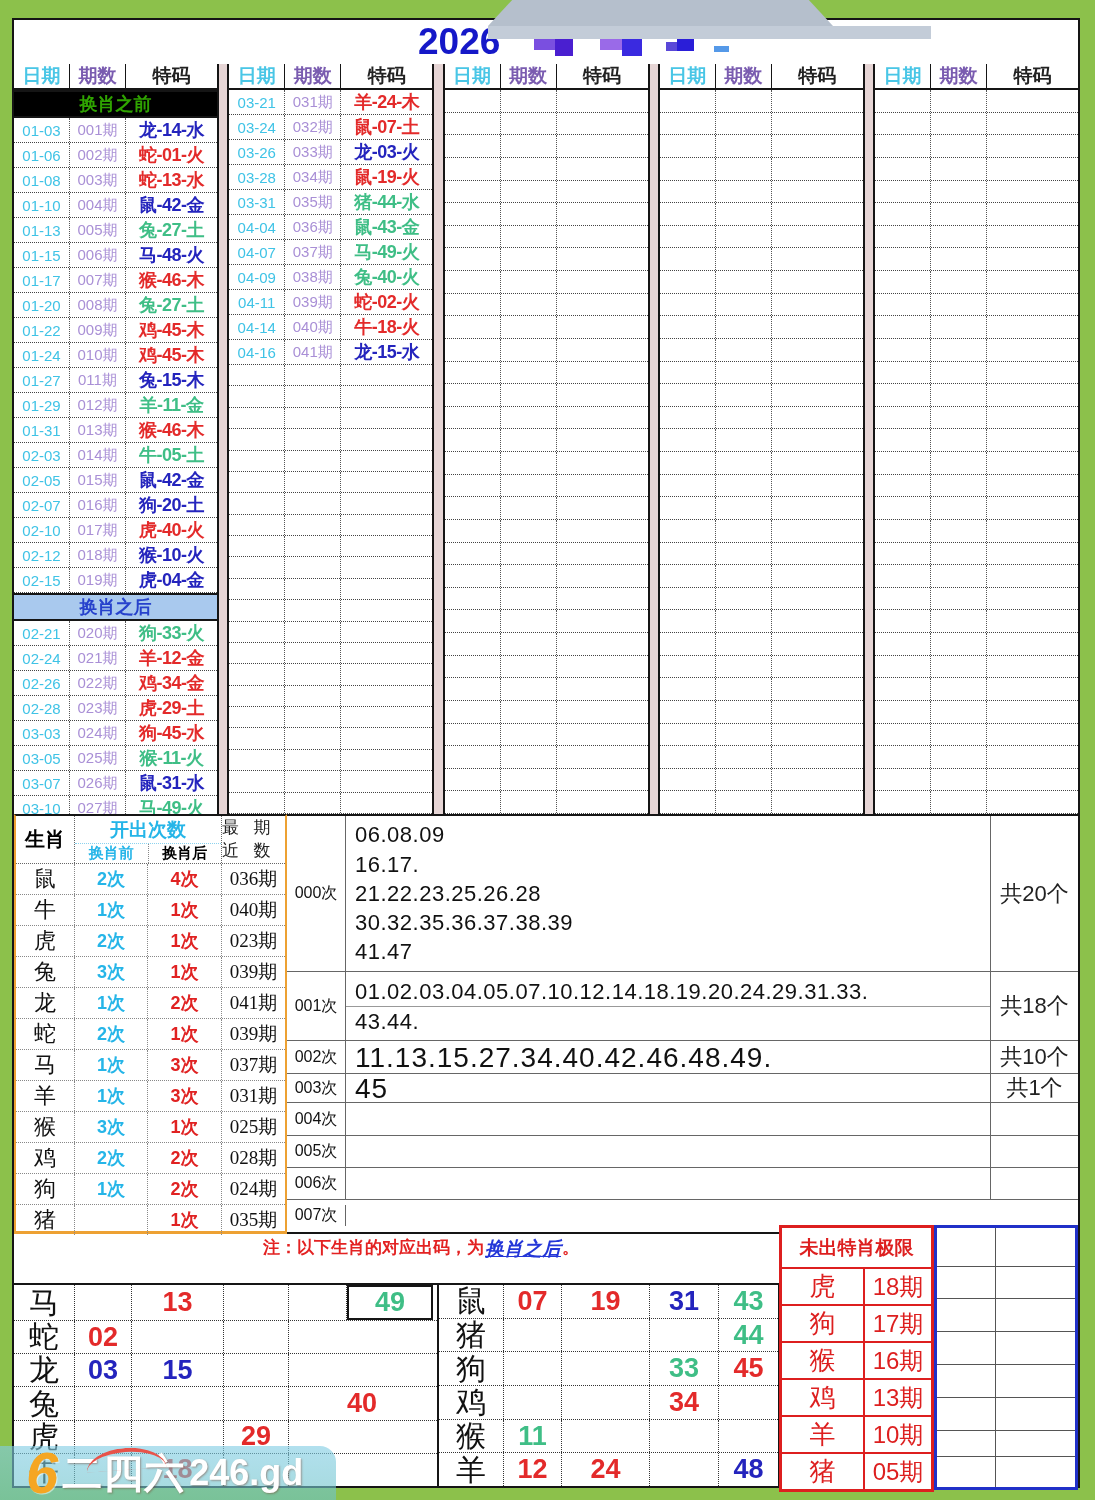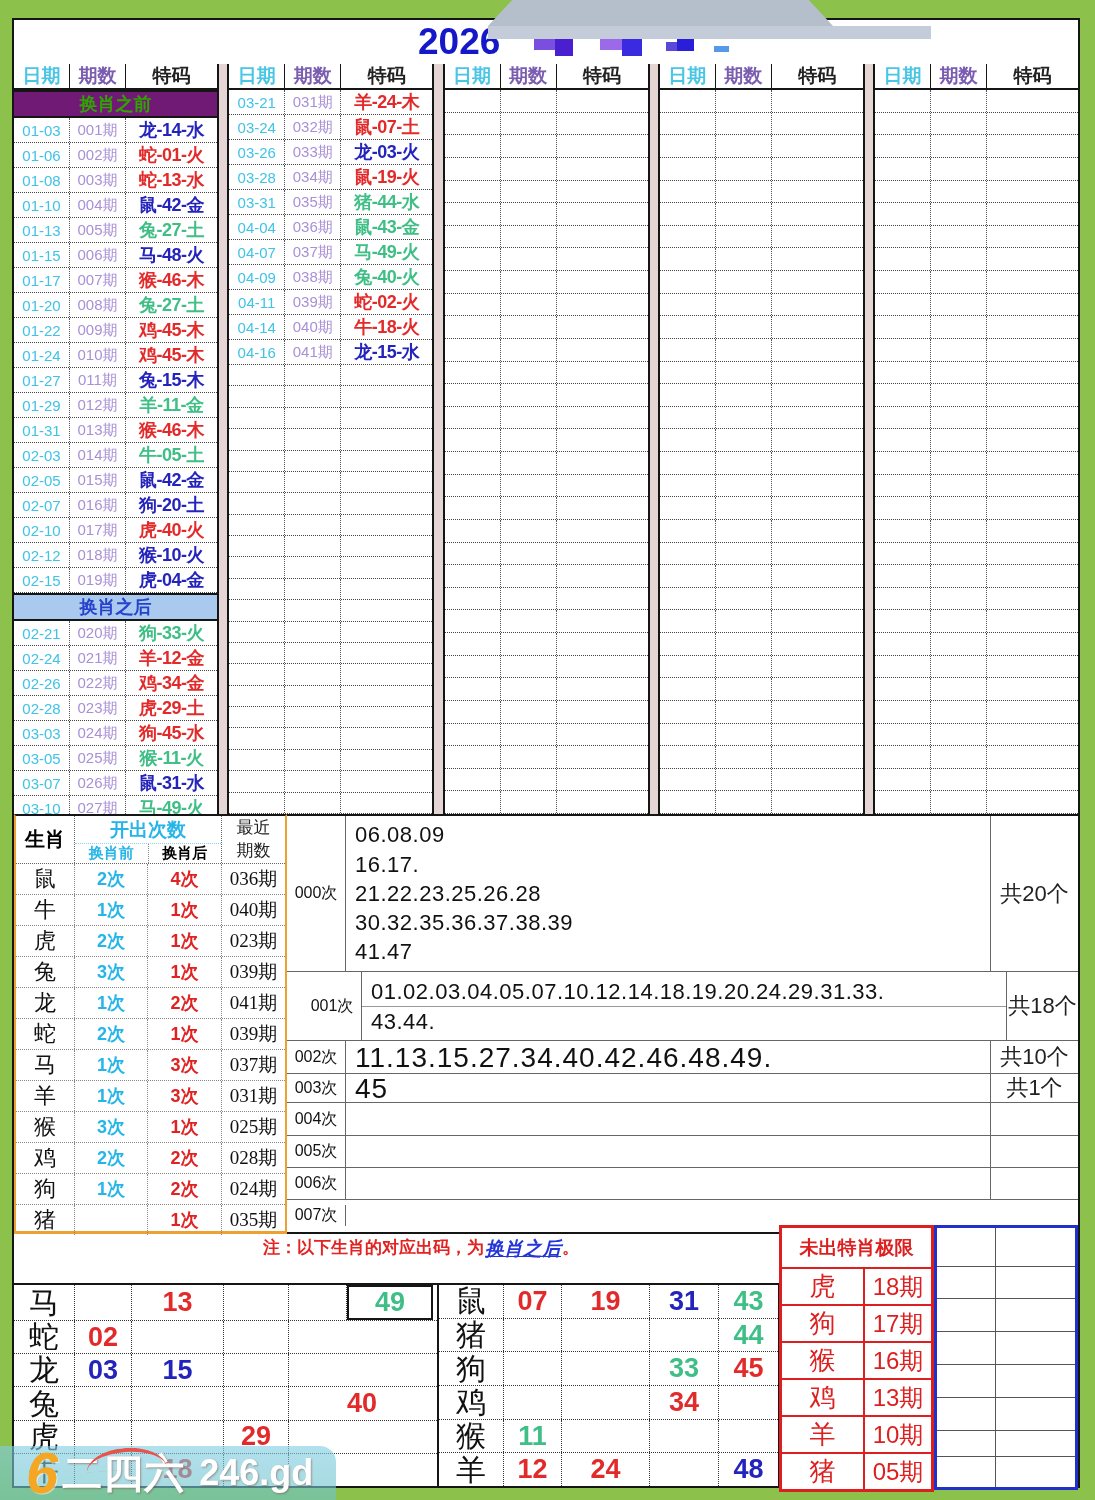--- a/index.html
+++ b/index.html
@@ -28,37 +28,37 @@
   .g-body{flex:1;display:flex;flex-direction:column;}
   .row{flex:1;display:flex;border-bottom:1px dotted #444;box-sizing:border-box;}
   .cell{display:flex;align-items:center;justify-content:center;box-sizing:border-box;overflow:hidden;}
   .c-date{width:56px;border-right:1px dotted #555;color:#3fc3e6;font-size:15px;}
   .c-period{width:56px;border-right:1px dotted #555;color:#a98fd6;font-size:15px;}
   .c-code{width:91px;font-weight:bold;font-size:18px;letter-spacing:-.5px;}
   .code-blue{color:#2424bd}.code-red{color:#e32a2a}.code-green{color:#3fbe86}
   .c-date.hl{background:#ffff00;}
   .sec{flex:1;display:flex;align-items:center;justify-content:center;font-size:18px;font-weight:bold;
        border-top:2px solid #151515;border-bottom:2px solid #151515;box-sizing:border-box;}
-  .sec-yellow{background:#701a75;color:#2fa300;}
+  .sec-yellow{background:#000000;color:#2fa300;}
   .sec-blue{background:#a9c9ee;color:#2742cc;}
   
   .stats{position:absolute;left:0;top:794px;width:273px;height:420px;box-sizing:border-box;
          border-top:2px solid #151515;border-right:2px solid #eda133;border-bottom:3px solid #eda133;
          border-left:2px solid #eda133;display:flex;flex-direction:column;background:#fff;}
   .stats-hdr{height:57px;display:flex;border-bottom:1px dotted #666;box-sizing:border-box;}
   .sh-zodiac{width:59px;display:flex;align-items:center;justify-content:center;font-size:20px;font-weight:bold;
              border-right:1px dotted #666;box-sizing:border-box;}
   .sh-mid{width:147px;display:flex;flex-direction:column;border-right:1px dotted #666;box-sizing:border-box;}
   .sh-counts{height:28px;display:flex;align-items:center;justify-content:center;color:#25b5e8;font-weight:bold;
              font-size:19px;border-bottom:1px dotted #8bd2ee;box-sizing:border-box;}
   .sh-sub{flex:1;display:flex;}
   .sh-before,.sh-after{flex:1;display:flex;align-items:center;justify-content:center;font-size:15px;font-weight:bold;}
   .sh-before{color:#25b5e8;border-right:1px dotted #888;box-sizing:border-box;}
   .sh-after{color:#000000;font-family:Liberation Serif, serif;}
-  .sh-recent{flex:1;display:flex;flex-direction:column;align-items:center;justify-content:center;
+  .sh-recent{flex:1;display:flex;align-items:center;justify-content:center;
              font-size:17px;line-height:1.35;color:#222;}
   .stats-row{flex:1;display:flex;border-bottom:1px dotted #888;box-sizing:border-box;}
   .stats-row:last-child{border-bottom:none;}
   .sr-z{width:59px;display:flex;align-items:center;justify-content:center;font-size:22px;color:#111;
         border-right:1px dotted #888;box-sizing:border-box;}
   .sr-b{width:73px;display:flex;align-items:center;justify-content:center;font-size:18px;font-weight:bold;color:#25b5e8;
         border-right:1px dotted #888;box-sizing:border-box;}
   .sr-a{width:74px;display:flex;align-items:center;justify-content:center;font-size:18px;font-weight:bold;color:#e02222;
         border-right:1px dotted #888;box-sizing:border-box;}
   .sr-r{flex:1;display:flex;align-items:center;justify-content:center;font-size:19px;color:#111;
@@ -115,21 +115,21 @@
            border:3px solid #2030c8;z-index:2;}
   .bb-v{position:absolute;left:58px;top:0;width:1px;height:100%;background:#555;}
   .bb-h{position:absolute;left:0;width:100%;height:1px;background:#555;}
   
   .wm{position:absolute;left:0;top:1446px;width:336px;height:54px;z-index:6;display:flex;align-items:center;
       background:linear-gradient(180deg,rgba(130,205,228,.62),rgba(110,195,200,.62));border-radius:0 16px 0 0;}
   .wm-6{color:#f5a623;font-size:58px;font-weight:bold;font-style:italic;margin-left:26px;line-height:48px;
         text-shadow:1px 1px 0 rgba(255,255,255,.5);}
   .wm-text{color:#fff;font-size:40px;font-weight:bold;margin-left:4px;letter-spacing:1px;
            text-shadow:1px 1px 2px rgba(120,60,40,.45);}
-  .wm-domain{color:#fff;font-size:36px;font-weight:bold;margin-left:14px;text-shadow:1px 1px 2px rgba(120,60,40,.45);}
+  .wm-domain{color:#fff;font-size:36px;font-weight:bold;margin-left:4px;text-shadow:1px 1px 2px rgba(120,60,40,.45);}
   .wm-swoosh{position:absolute;left:86px;top:2px;width:80px;height:18px;border-top:4px solid #e8534a;
              border-radius:50%/100% 100% 0 0;transform:rotate(-4deg);}
 </style>
 </head>
 <body>
 
 <div class="page">
   <div class="banner-trap"></div>
   <div class="banner-strip"></div>
 
@@ -1085,21 +1085,21 @@
             <div class="cd-label">000次</div>
             <div class="cd-content">
               <div class="cd-line">06.08.09</div>
               <div class="cd-line">16.17.</div>
               <div class="cd-line">21.22.23.25.26.28</div>
               <div class="cd-line">30.32.35.36.37.38.39</div>
               <div class="cd-line">41.47</div>
             </div>
             <div class="cd-total">共20个</div>
           </div>
-          <div class="cd-row sep" style="height: 70px; padding-left: 16px;">
+          <div class="cd-row sep" style="height: 70px;">
             <div class="cd-label">001次</div>
             <div class="cd-content">
               <div class="cd-line">01.02.03.04.05.07.10.12.14.18.19.20.24.29.31.33.</div>
               <div class="cd-line">43.44.</div>
             </div>
             <div class="cd-total">共18个</div>
           </div>
           <div class="cd-row big" style="height: 33px;">
             <div class="cd-label">002次</div>
             <div class="cd-content">

